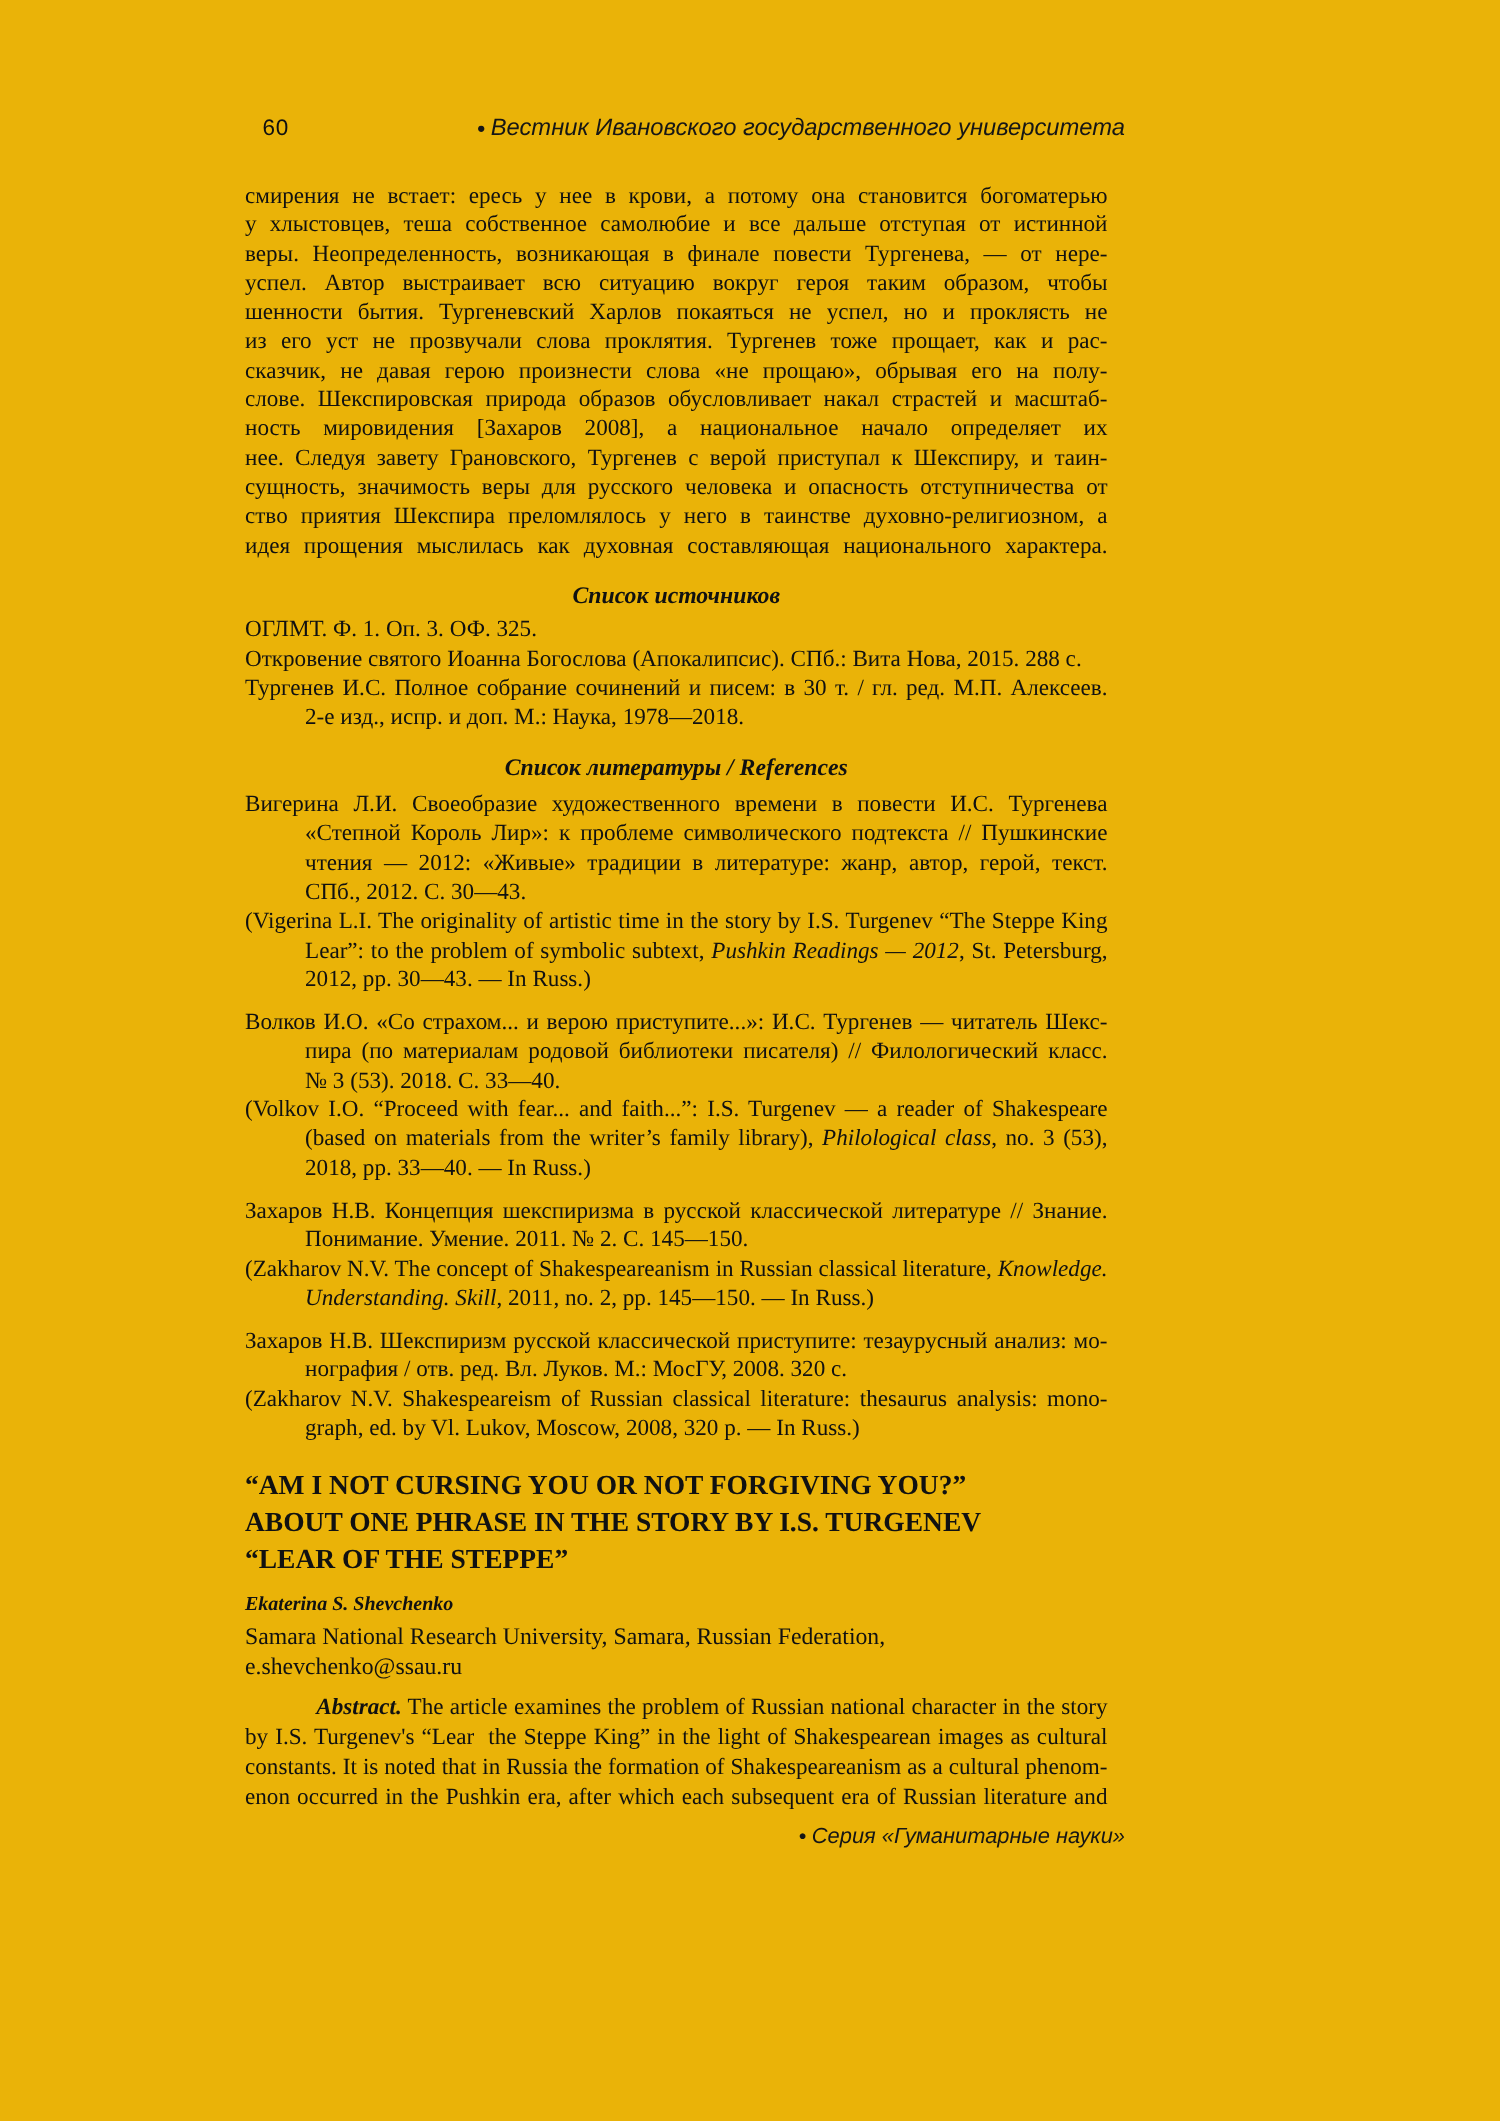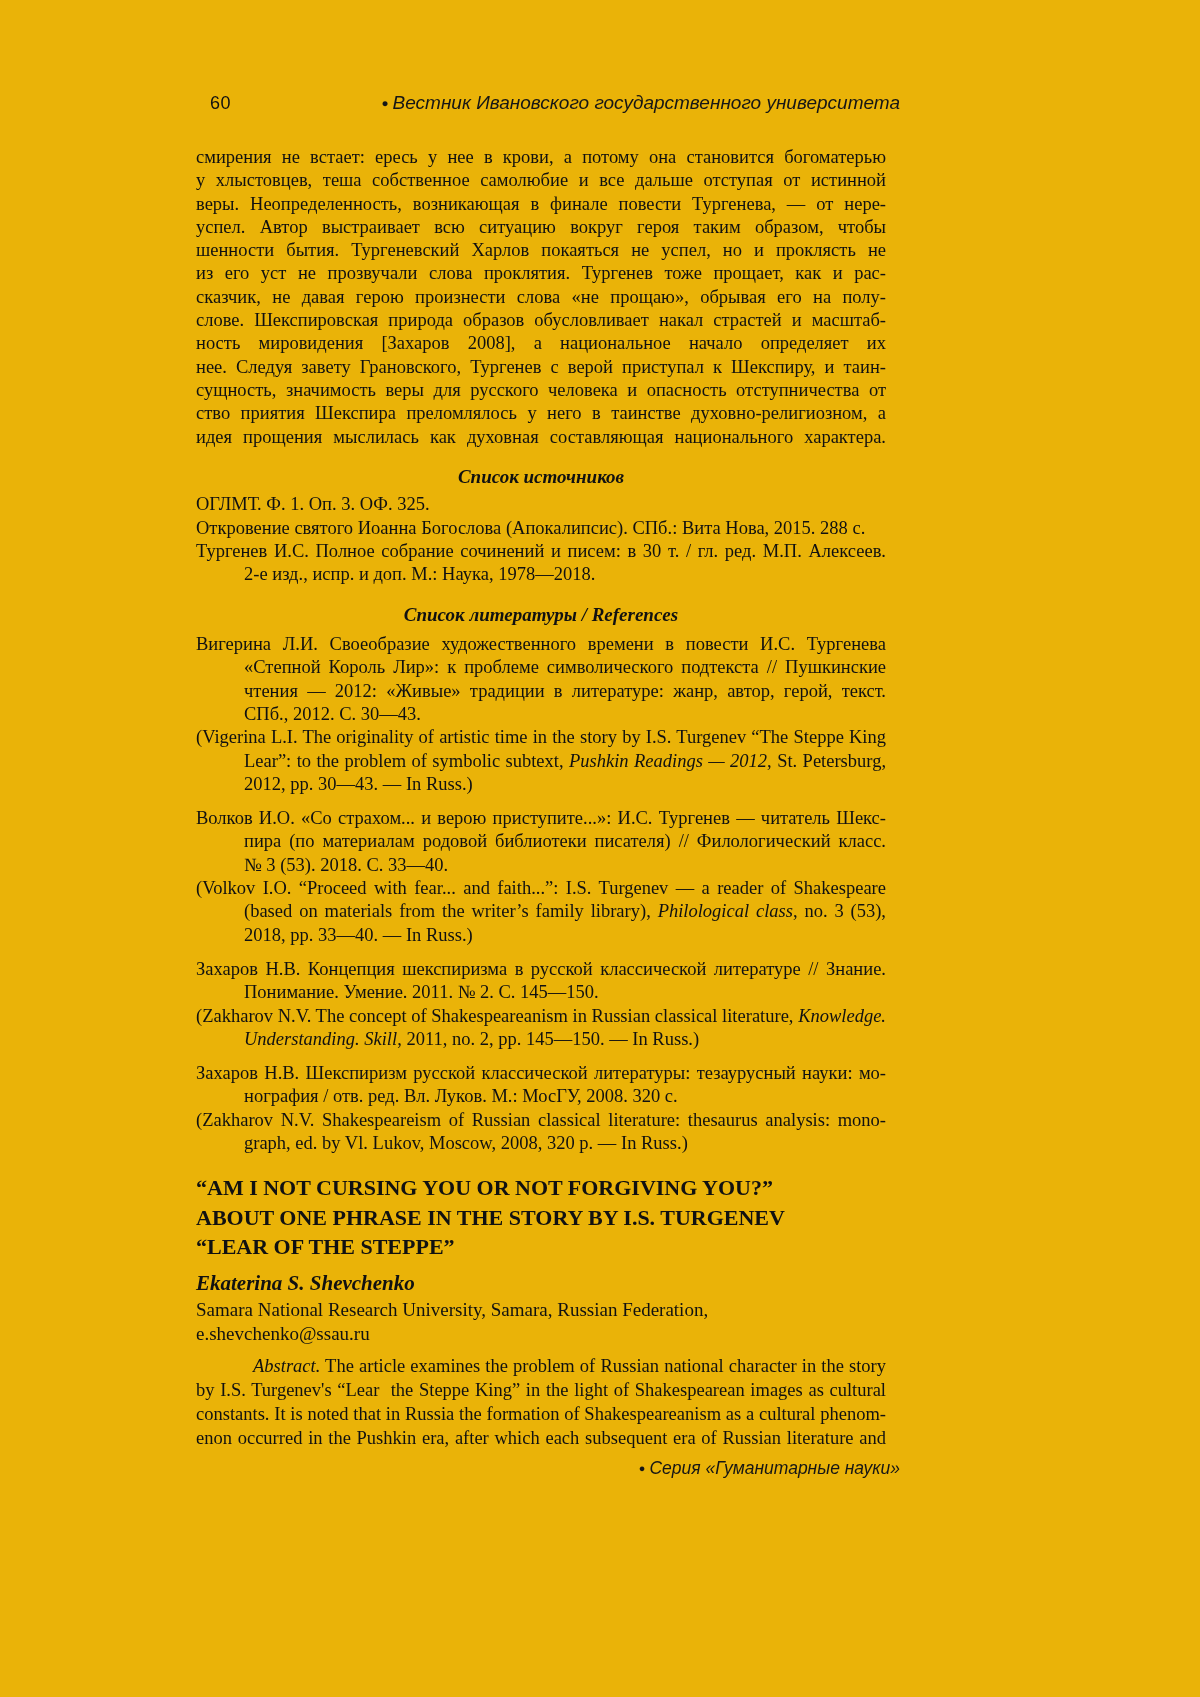--- a/index.html
+++ b/index.html
@@ -39,21 +39,21 @@
   
   .lines .line { text-align: justify; text-align-last: justify; }
   .lines .line:last-child { text-align-last: left; }
   .lines.just-all .line:last-child { text-align-last: justify; }
   .lines.no-just .line { text-align: left !important; text-align-last: left !important; }
 
   
   .hang .line:not(:first-child) { padding-left: 48px; }
 
   .it { font-style: italic; }
-  .bi { font-style: italic; font-weight: normal; }
+  .bi { font-style: italic; font-weight: bold; }
 
   .center-head {
     margin: 16px 0 5px 0;
     font-size: 19px;
     line-height: 23.5px;
     font-weight: bold;
     font-style: italic;
     text-align: center;
   }
   .center-head.second { margin: 16px 0 7px 0; }
@@ -64,21 +64,21 @@
   .ref-block { margin: 0; }
 
   .title-block { margin-top: 18px; }
   .art-title .line {
     font-size: 22px;
     font-weight: bold;
     line-height: 29.5px;
   }
   .author {
     margin-top: 8px;
-    font-size: 21px;
+    font-size: 16px;
     font-weight: bold;
     font-style: italic;
     line-height: 27px;
   }
   .affil {
     margin-top: 1px;
     font-size: 19px;
     line-height: 24px;
   }
   .abstract { margin-top: 8px; line-height: 24px; }
@@ -172,21 +172,21 @@
             <div class="line">Захаров Н.В. Концепция шекспиризма в русской классической литературе // Знание.</div>
             <div class="line">Понимание. Умение. 2011. № 2. С. 145—150.</div>
           </div>
         <div class="lines hang ref-block">
             <div class="line">(Zakharov N.V. The concept of Shakespeareanism in Russian classical literature, <span class="it">Knowledge.</span></div>
             <div class="line"><span class="it">Understanding. Skill</span>, 2011, no. 2, pp. 145—150. — In Russ.)</div>
           </div>
       </div>
       <div class="ref-group">
         <div class="lines hang ref-block">
-            <div class="line">Захаров Н.В. Шекспиризм русской классической литературы: тезаурусный науки: мо-</div>
+            <div class="line">Захаров Н.В. Шекспиризм русской классической приступите: тезаурусный анализ: мо-</div>
             <div class="line">нография / отв. ред. Вл. Луков. М.: МосГУ, 2008. 320 с.</div>
           </div>
         <div class="lines hang ref-block">
             <div class="line">(Zakharov N.V. Shakespeareism of Russian classical literature: thesaurus analysis: mono-</div>
             <div class="line">graph, ed. by Vl. Lukov, Moscow, 2008, 320 p. — In Russ.)</div>
           </div>
       </div>
     </div>
 
     <div class="title-block">

